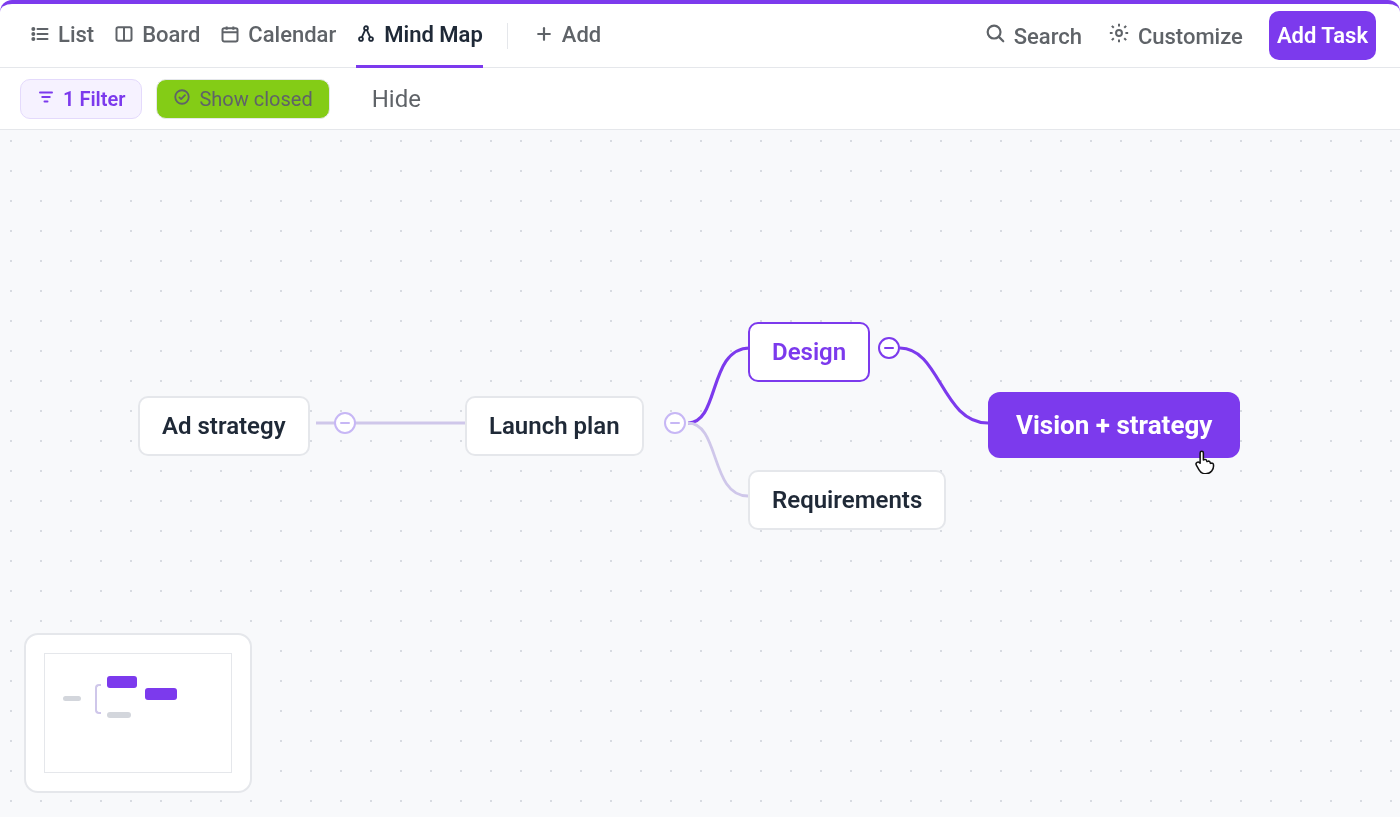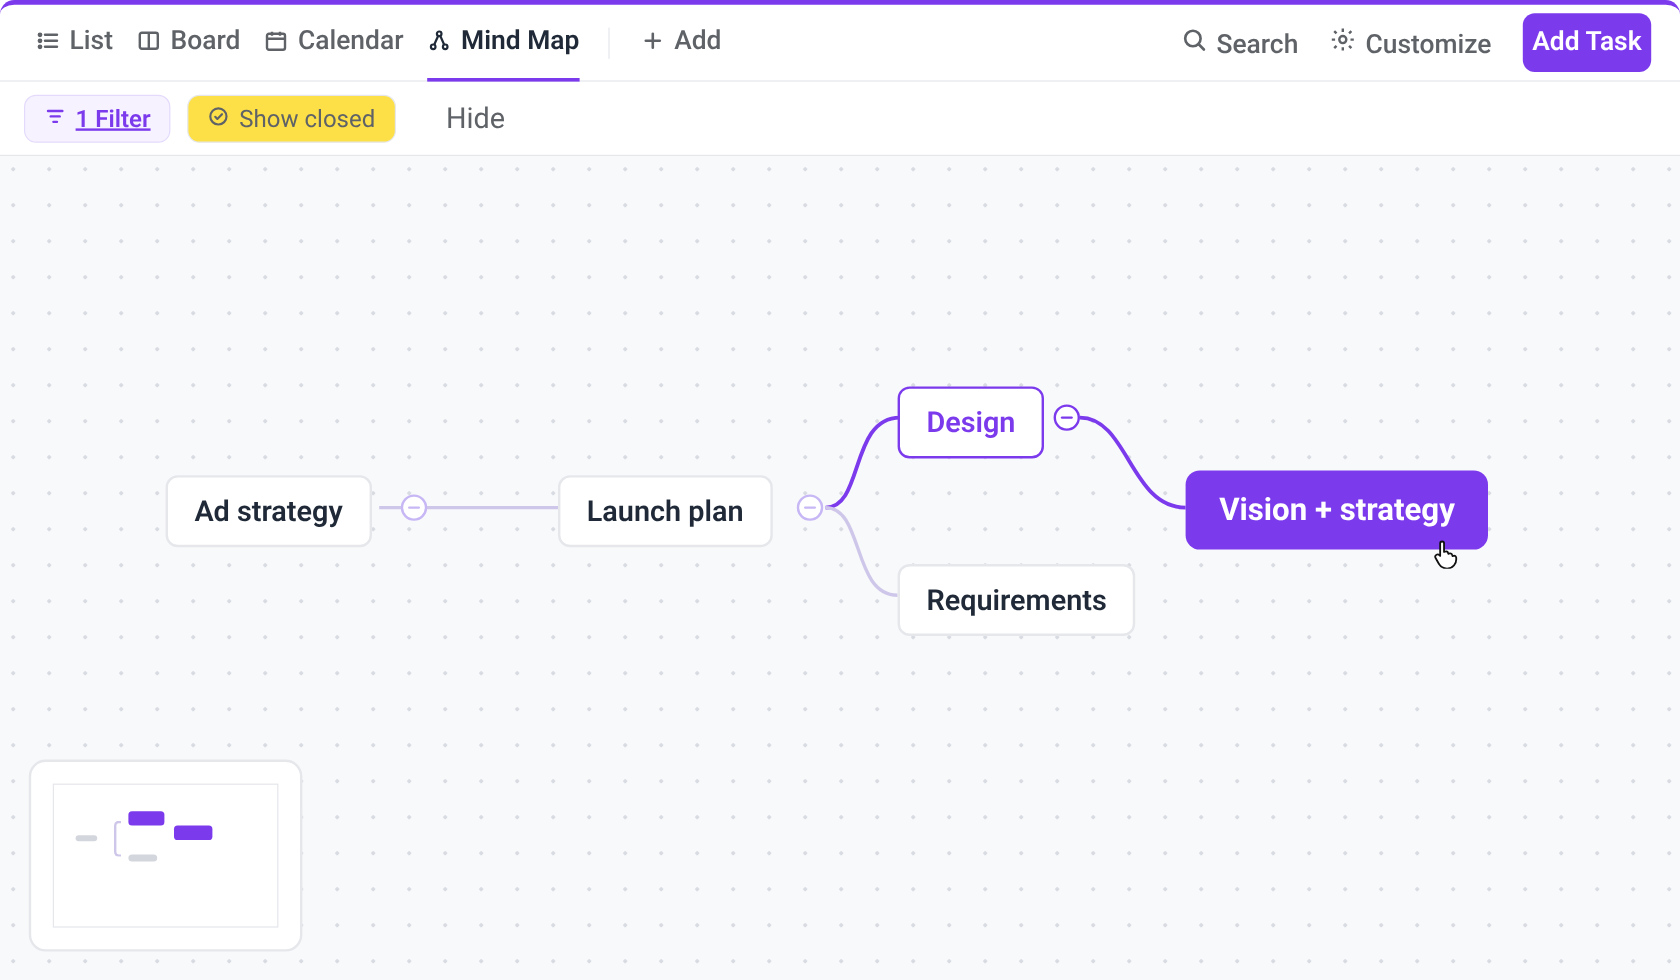--- a/index.html
+++ b/index.html
@@ -21,22 +21,22 @@
   .view-tab{display:flex;align-items:center;gap:8px;color:var(--grey-text);font-size:22px;font-weight:500;cursor:pointer;height:64px;border-bottom:3px solid transparent;}
   .view-tab.active{color:#1f2937;font-weight:600;border-bottom-color:var(--purple-bright);}
   .view-tab .ico{display:inline-flex;align-items:center;justify-content:center;width:20px;height:20px;}
   .sep{width:1px;height:26px;background:var(--grey-border);margin:0 6px 0 4px;}
   .right-tools{margin-left:auto;display:flex;align-items:center;gap:26px;}
   .tool{display:flex;align-items:flex-end;gap:8px;color:var(--grey-text);font-size:22px;font-weight:500;cursor:pointer;}
   .btn-primary{background:var(--purple-bright);color:#fff;font-size:22px;font-weight:600;border:none;border-radius:10px;padding:12px 8px;cursor:pointer;}
 
   
   .filterbar{display:flex;align-items:center;gap:14px;height:62px;padding:0 20px;border-bottom:1px solid var(--grey-border);}
-  .chip{display:flex;align-items:center;gap:8px;height:40px;padding:0 16px;border:1px solid var(--grey-border);border-radius:10px;font-size:20px;color:var(--grey-text);cursor:pointer;background:#fde047;}
-  .chip.active{color:var(--purple-bright);font-weight:600;background:#f6f2ff;border-color:#e4dafc;text-decoration:underline;}
+  .chip{display:flex;align-items:center;gap:8px;height:40px;padding:0 16px;border:1px solid var(--grey-border);border-radius:10px;font-size:20px;color:var(--grey-text);cursor:pointer;background:#84cc16;}
+  .chip.active{color:var(--purple-bright);font-weight:600;background:#f6f2ff;border-color:#e4dafc;}
   .plain-link{font-size:24px;color:var(--grey-text);margin-left:28px;cursor:pointer;}
 
   
   .canvas{position:relative;width:100%;height:calc(817px - 4px - 64px - 62px);background:var(--grey-bg);
     background-image:radial-gradient(circle,var(--dot) 1.5px,transparent 1.5px);
     background-size:30px 30px;background-position:-4px -4px;}
 
   .node{position:absolute;background:#fff;border:2px solid var(--grey-border);border-radius:10px;padding:14px 22px;font-size:24px;font-weight:600;color:#1f2937;white-space:nowrap;cursor:pointer;}
   .node.purple-outline{border:2.5px solid var(--purple-bright);color:var(--purple-bright);}
   .node.purple-fill{background:var(--purple-bright);border:none;color:#fff;font-size:26px;font-weight:700;border-radius:12px;}

